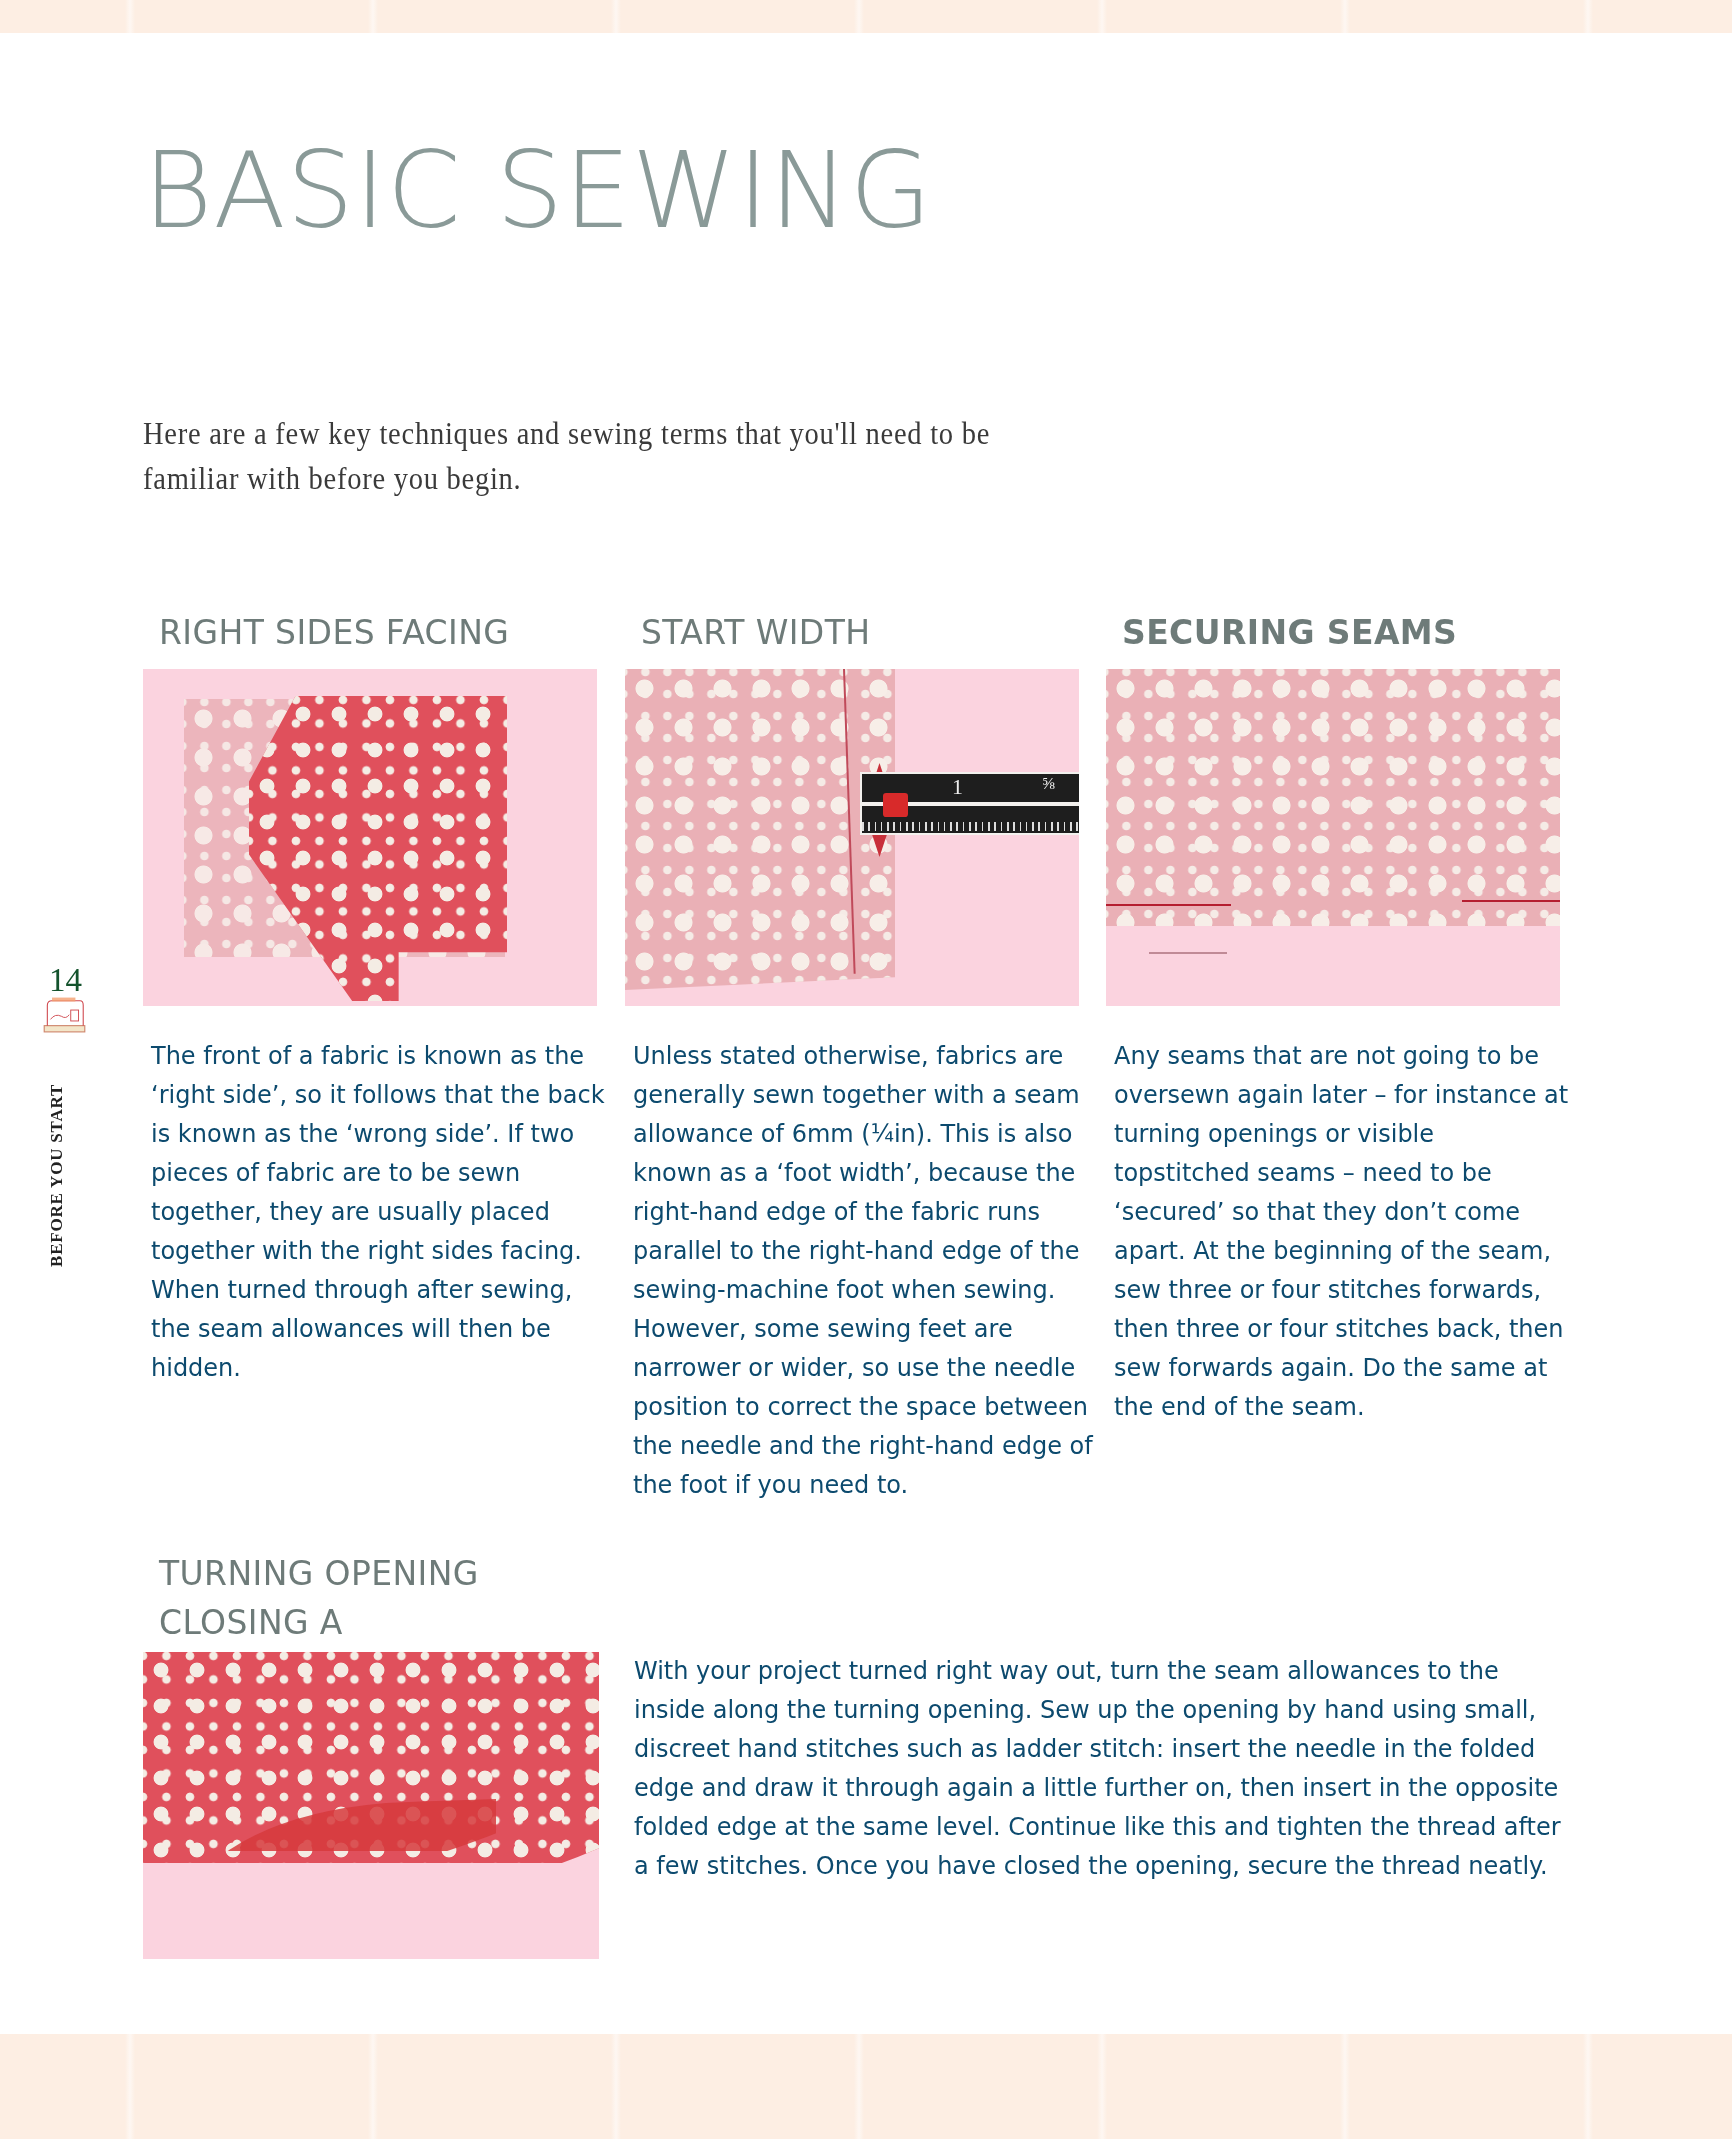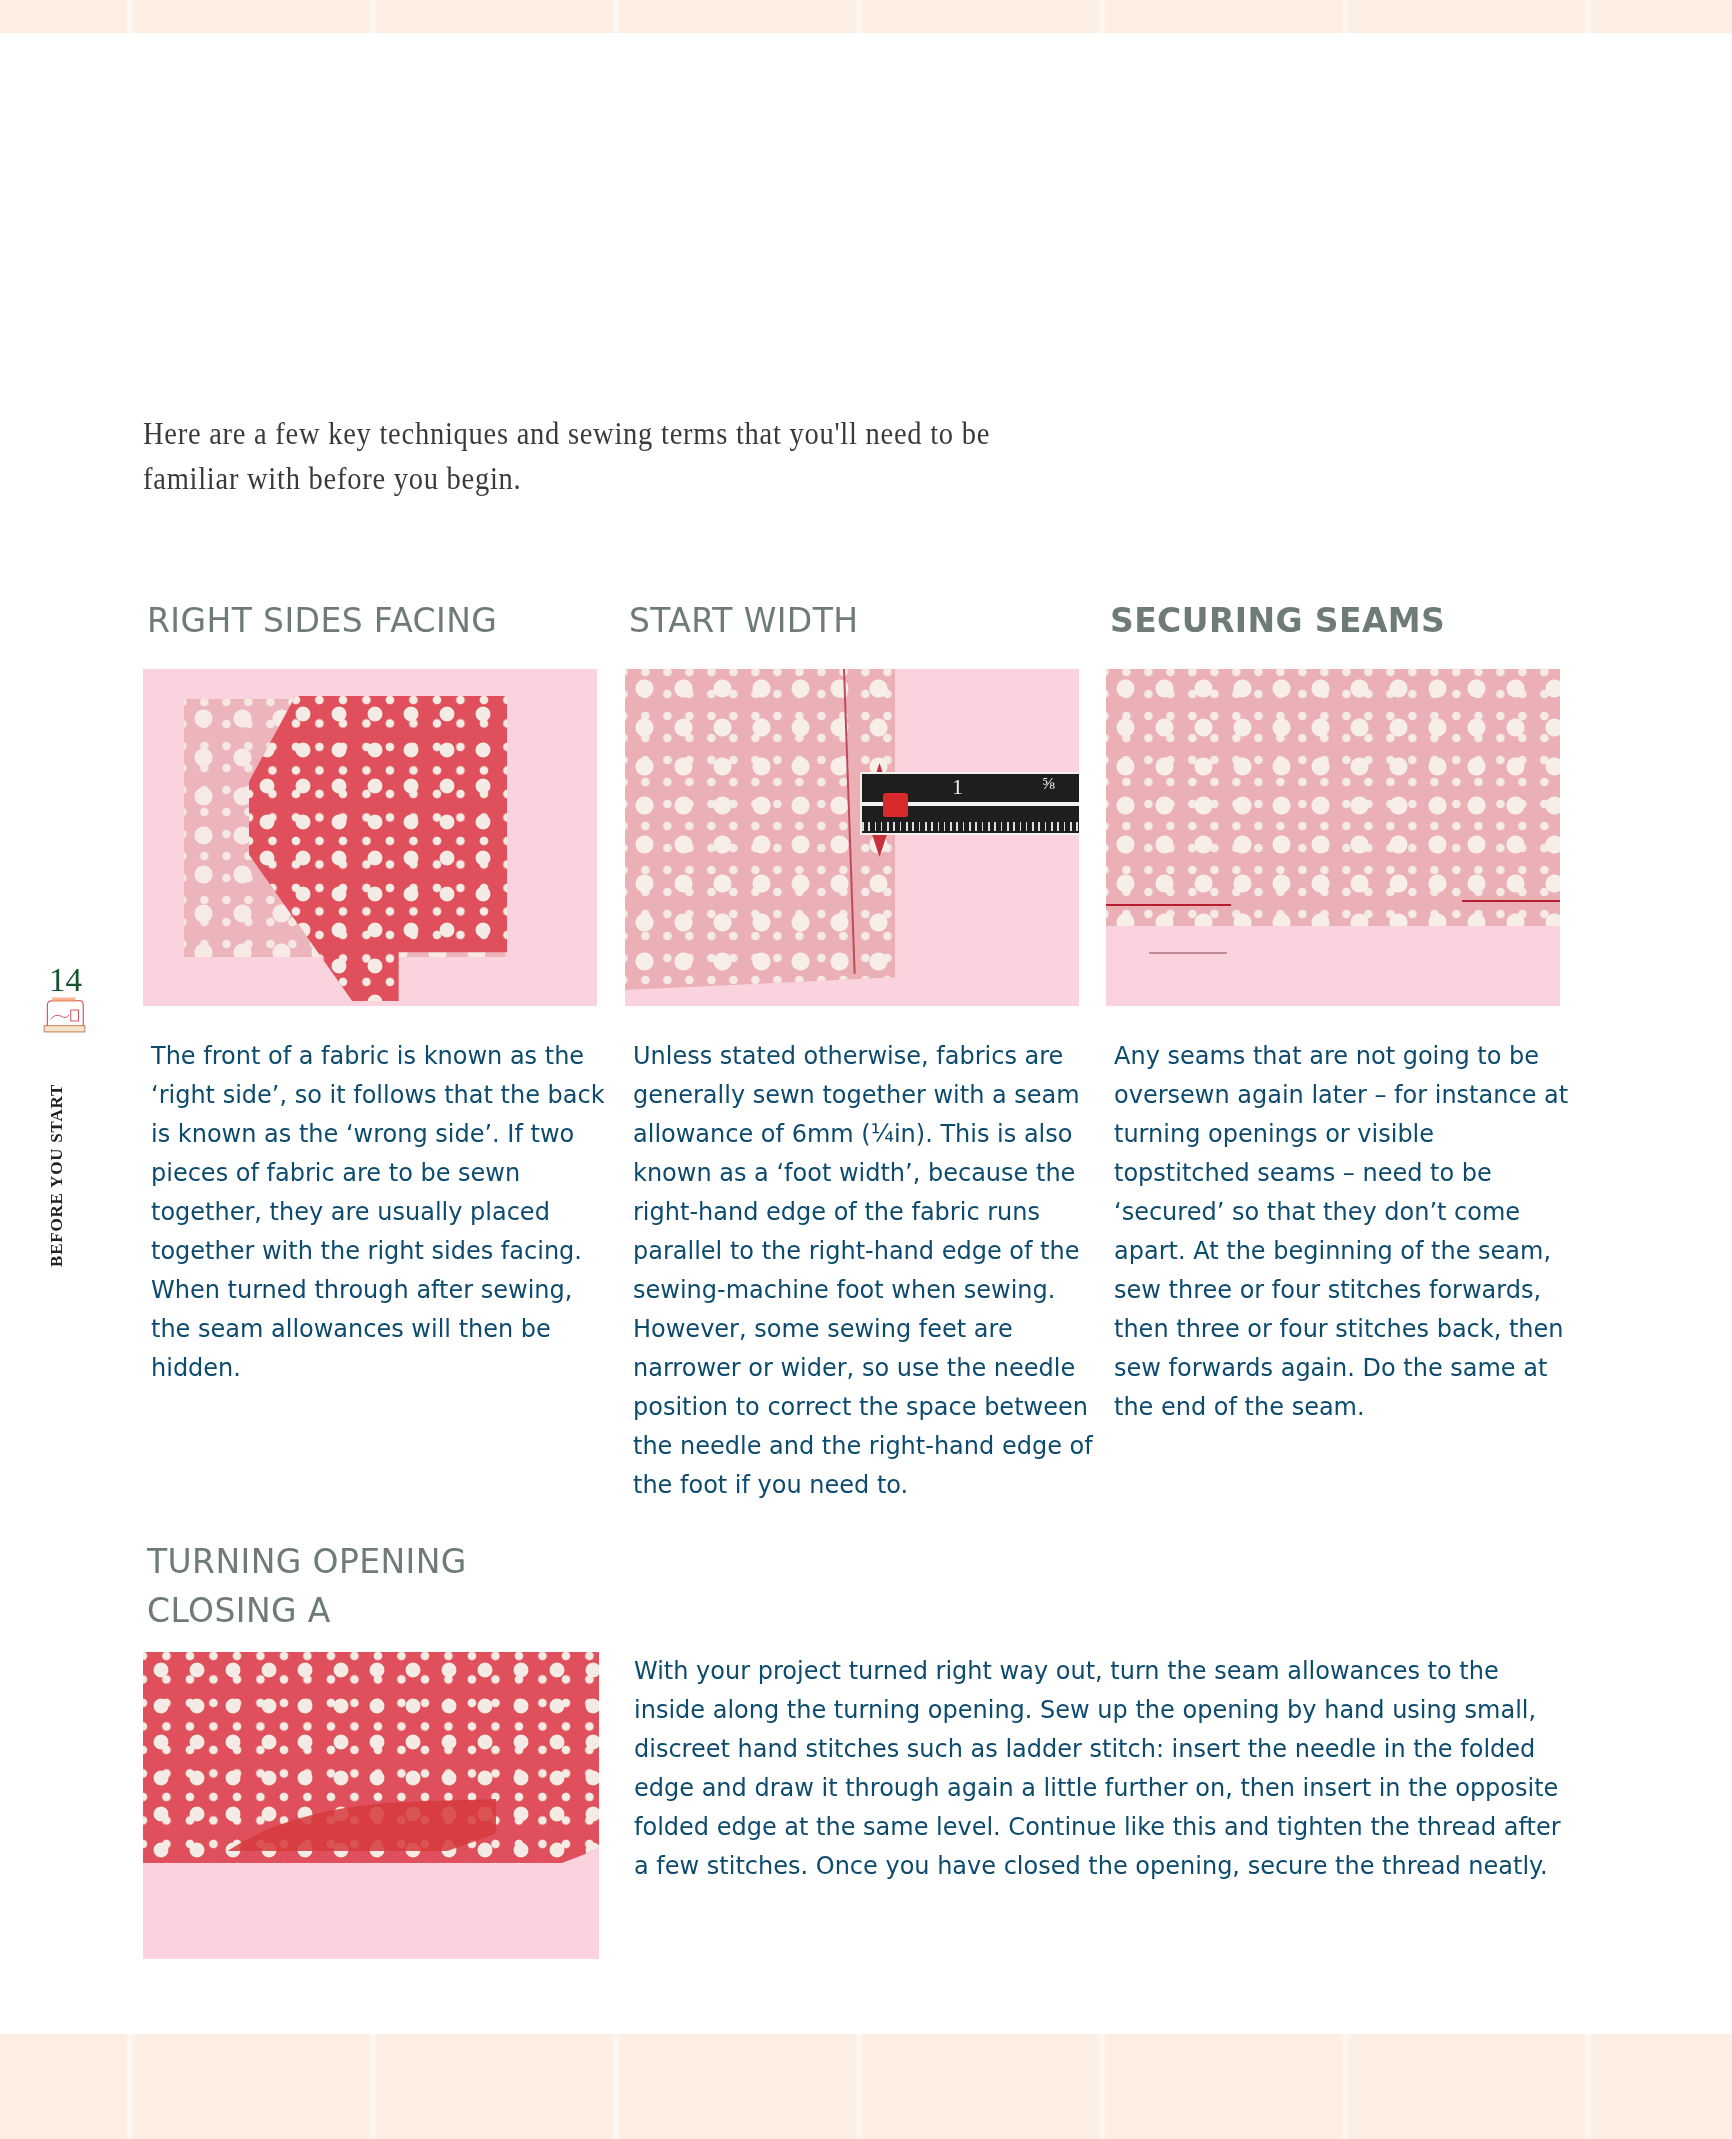--- a/index.html
+++ b/index.html
@@ -27,21 +27,21 @@
 
   .intro {
     position:absolute; left:143px; top:411px; width:940px;
     font-family:"Liberation Serif", "DejaVu Serif", serif;
     font-size:31px; line-height:45px; color:#3a3a3a;
     transform:scaleX(0.92); transform-origin:left top;
     letter-spacing:0.8px;
   }
 
   .col-heading {
-    position:absolute; margin:4px;
+    position:absolute; margin:16px;
     font-family:"DejaVu Sans", sans-serif; font-weight:normal;
     font-size:33px; line-height:49px; color:#6e7b79;
     letter-spacing:0.4px;
   }
 
   .photo {
     position:absolute; overflow:hidden; background:#fbd3df;
   }
 
   .body-text {
@@ -79,20 +79,21 @@
     font-family:"Liberation Serif", serif; font-weight:bold;
     font-size:17px; letter-spacing:0.8px; color:#222; white-space:nowrap;
   }
 </style>
 </head>
 <body>
 
 <div class="band band-top"></div>
 
 <h1 class="page-title">
+  <span>BASIC SEWING</span>
 </h1>
 
 <p class="intro" style="margin:0;">Here are a few key techniques and sewing terms that you'll need to be familiar with before you begin.</p>
 
 <div>
   <div class="page-number">14</div>
   <svg class="machine-icon" viewBox="0 0 60 50">
     <rect x="4" y="38" width="52" height="8" fill="#f3e6c9" stroke="#d08a70" stroke-width="1.5"></rect>
     <path d="M8 38 V12 Q8 6 14 6 H50 Q54 6 54 12 V38" fill="none" stroke="#d04a50" stroke-width="1.4"></path>
     <path d="M12 30 Q18 22 26 26 Q32 30 36 24" fill="none" stroke="#d04a50" stroke-width="1.2"></path>

